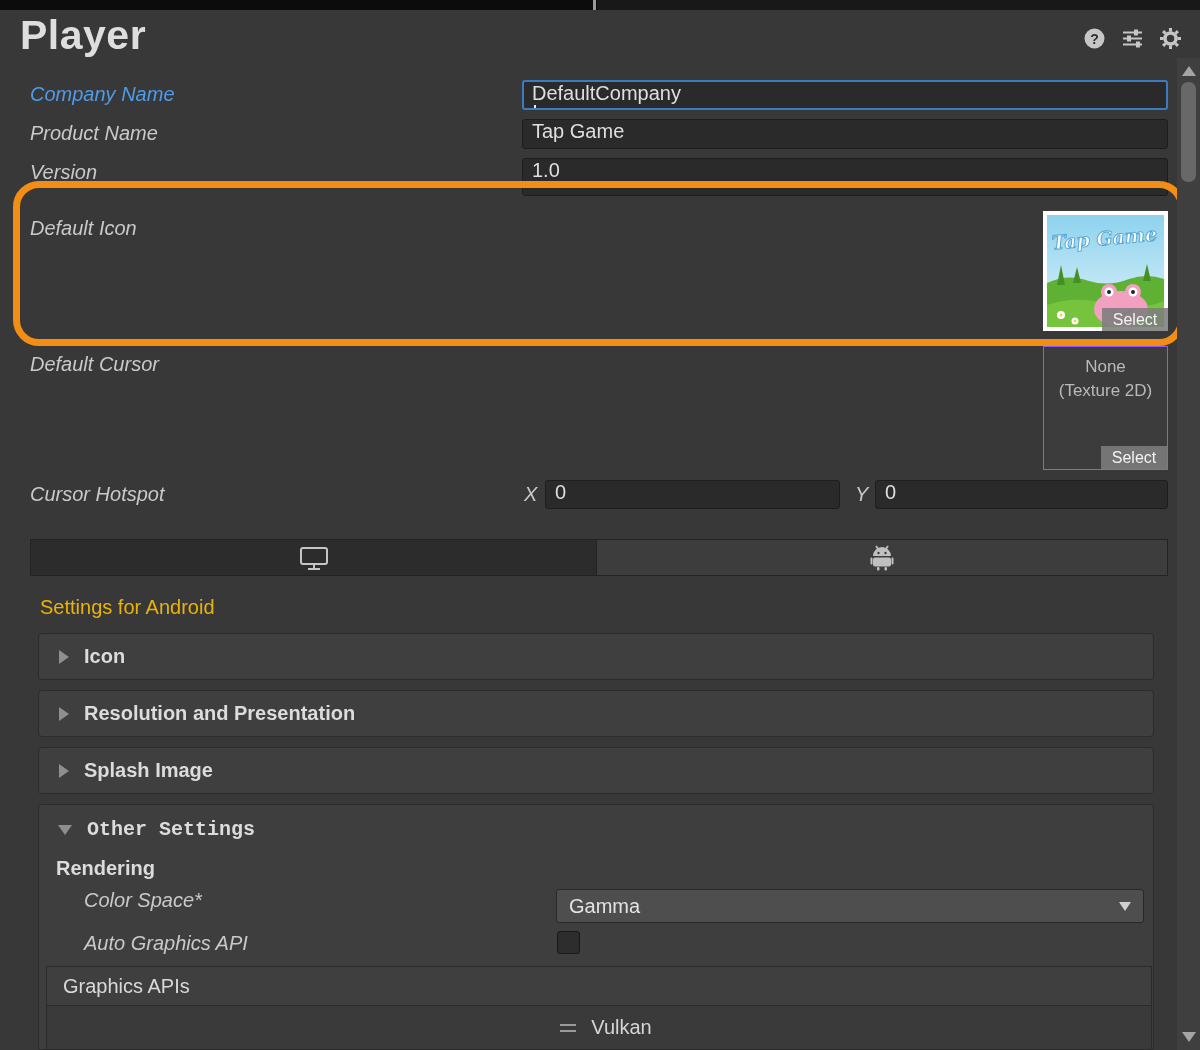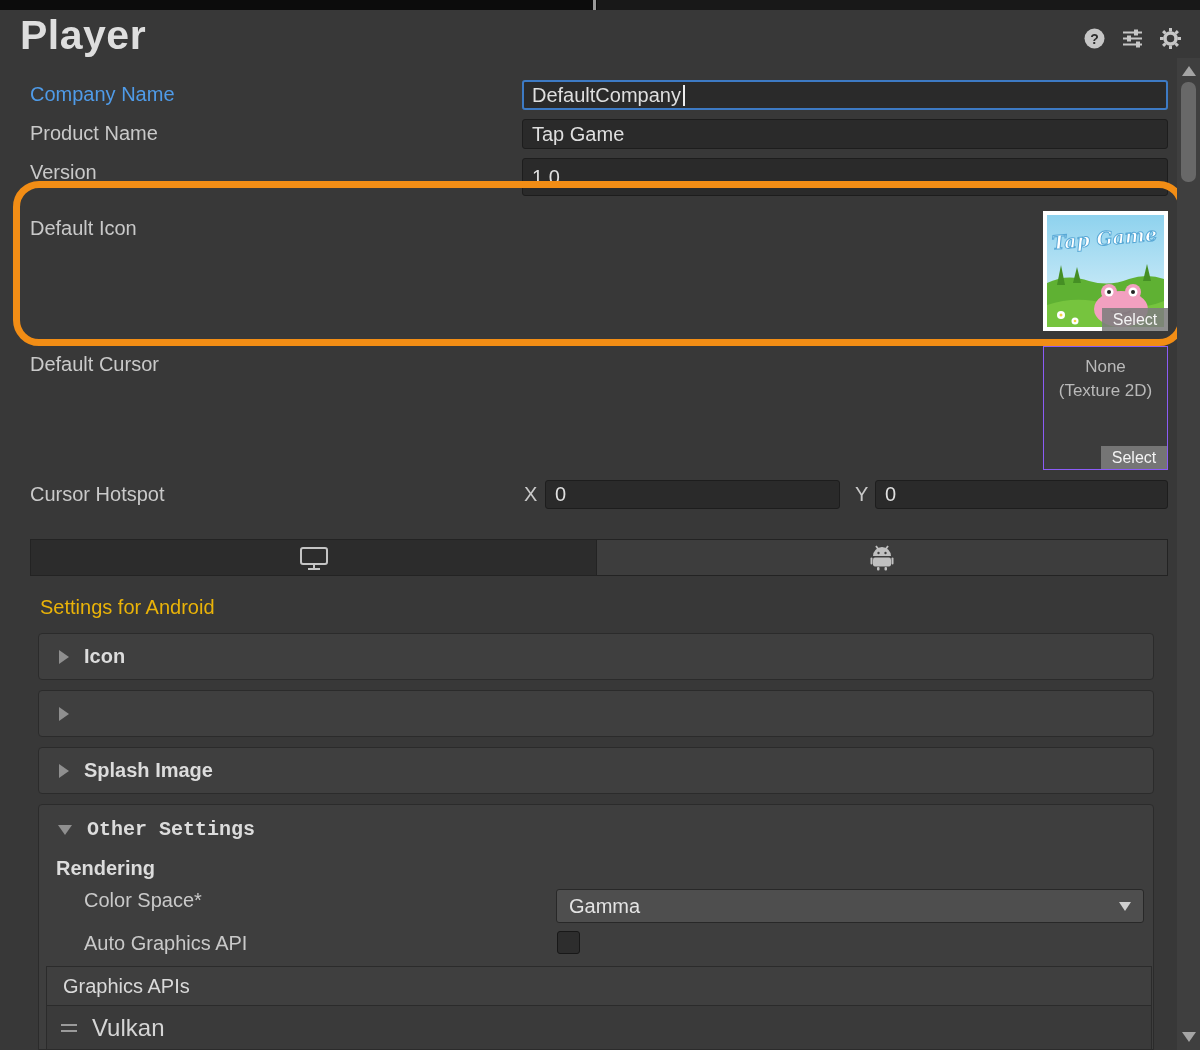--- a/index.html
+++ b/index.html
@@ -16,27 +16,27 @@
   
   .topbar { left:0; top:0; width:1200px; height:10px; background:#0c0c0c; }
   .topbar-right { left:597px; top:0; width:603px; height:10px; background:#181818; }
   .topbar-div { left:593px; top:0; width:3px; height:10px; background:#9a9a9a; }
 
   .page-title { left:20px; top:12px; font-size:41px; font-weight:700; color:#DEDEDE; letter-spacing:.5px; }
 
   .hdr-icons { right:18px; top:27px; display:flex; gap:15px; align-items:center; }
   .hdr-icons svg { display:block; }
 
-  .row-label { font-size:20px; color:#C9C9C9; white-space:nowrap; }
+  .row-label { font-size:20px; color:#C9C9C9; white-space:nowrap;font-style:italic; }
   .blue { color:#4F9BE8; }
 
   .tfield {
     background:#2A2A2A; border:1px solid #1d1d1d; border-radius:3px;
     color:#DFDFDF; font-size:20px; padding:0 9px;
-    display:flex; align-items:center; overflow:hidden;
+    display:flex; align-items:flex-start; overflow:hidden;flex-direction:column;
   }
   .tfield.focused { border:2px solid #3D7AC4; padding:0 8px; }
   .caret { width:2px; height:21px; background:#EDEDED; margin-left:2px; }
 
   
   .thumb {
     left:1043px; top:211px; width:125px; height:120px;
     background:#ffffff; padding:4px;
   }
   .thumb svg { width:100%; height:100%; display:block; }
@@ -90,21 +90,21 @@
   .list-hdr {
     left:46px; top:966px; width:1106px; height:40px;
     background:#3F3F3F; border:1px solid #2B2B2B;
     display:flex; align-items:center; padding-left:16px;
     font-size:20px; color:#D9D9D9;
   }
   .list-body {
     left:46px; top:1006px; width:1106px; height:44px;
     background:#3A3A3A; border:1px solid #2B2B2B; border-top:none;
   }
-  .list-row { display:flex; align-items:center; gap:15px; height:100%; padding-left:14px; font-size:24px; color:#D5D5D5; }
+  .list-row { display:flex; align-items:center; gap:15px; height:100%; padding-left:14px; font-size:20px; color:#D5D5D5;justify-content:center; }
   .drag-handle { display:flex; flex-direction:column; gap:4px; }
   .drag-handle i { display:block; width:16px; height:2px; background:#9A9A9A; }
 
   
   .annotation {
     left:13px; top:181px; width:1172px; height:165px;
     border:7px solid #F28D15; border-radius:26px; z-index:50; pointer-events:none;
   }
 
   
@@ -245,20 +245,21 @@
 </div>
 
 <div class="abs settings-hdr">Settings for Android</div>
 
 <div class="abs foldbox" style="top:633px;">
   <span class="tri-r"></span>
   <span class="fl">Icon</span>
 </div>
 <div class="abs foldbox" style="top:690px;">
   <span class="tri-r"></span>
+  <span class="fl">Resolution and Presentation</span>
 </div>
 <div class="abs foldbox" style="top:747px;">
   <span class="tri-r"></span>
   <span class="fl">Splash Image</span>
 </div>
 
 <div class="abs other-container"></div>
 <div class="abs other-hdr">
   <span class="tri-d"></span>
   <span class="fl">Other Settings</span>

